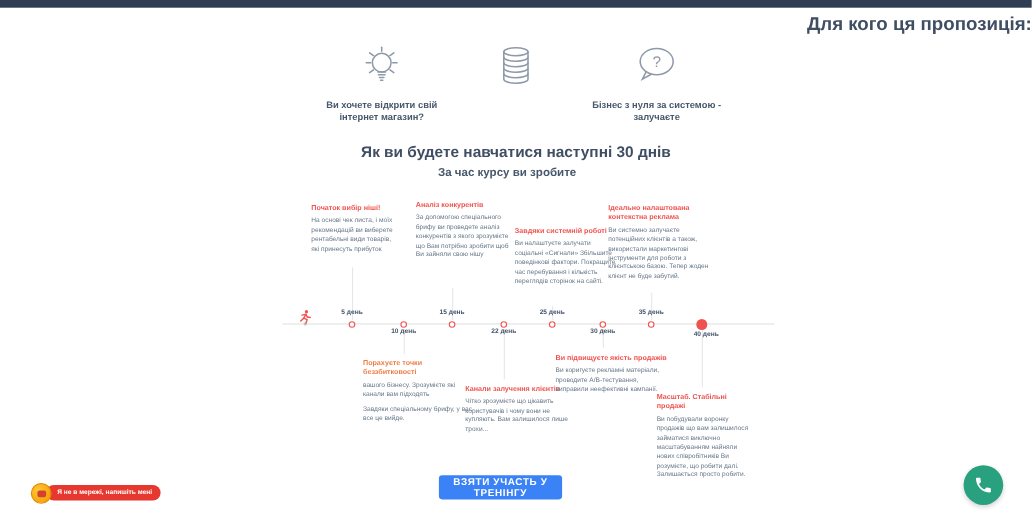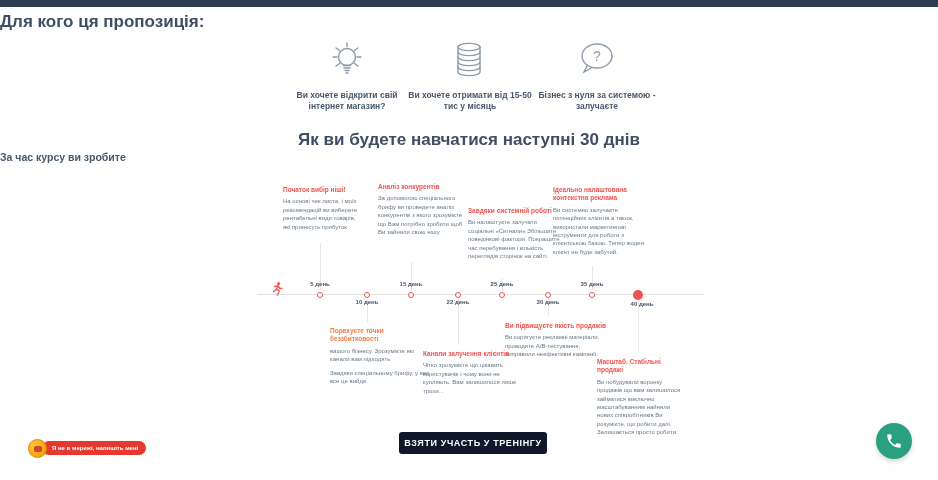--- a/index.html
+++ b/index.html
@@ -9,38 +9,38 @@
     font-family:"Liberation Sans", sans-serif;
     background:#ffffff;
     overflow:hidden;
     color:#3f4e63;
   }
   .topbar { position:absolute; top:0; left:0; width:938px; height:7px; background:#2e3d52; }
 
   
   .offer-title {
     position:absolute; top:12px; left:0; width:938px;
-    text-align:left; font-size:17px; font-weight:bold; color:#3f4e63;
+    text-align:right; font-size:17px; font-weight:bold; color:#3f4e63;
   }
   .offer-item { position:absolute; top:40px; width:130px; text-align:center; }
   .offer-item .icon-wrap { height:42px; display:flex; align-items:center; justify-content:center; }
   .offer-item .offer-text { font-size:8.5px; font-weight:600; color:#47586b; line-height:1.35; margin-top:8px;text-align:center; }
   .offer-item.i1 { left:282px; }
   .offer-item.i2 { left:405px; }
   .offer-item.i3 { left:532px; }
   .licon { stroke:#8f9aa8; fill:none; stroke-width:1.4; stroke-linecap:round; }
 
   
   .course-title {
     position:absolute; top:130px; left:0; width:938px;
-    text-align:center; font-size:17px; font-weight:bold; color:#3f4e63;
+    text-align:center; font-size:14px; font-weight:bold; color:#3f4e63;
   }
   .course-subtitle {
     position:absolute; top:151px; left:0; width:922px;
-    text-align:left; font-size:10.5px; font-weight:600; color:#47586b;
+    text-align:center; font-size:10.5px; font-weight:600; color:#47586b;
   }
 
   
   .tl-line { position:absolute; left:257px; top:294px; width:447px; height:1px; background:#e2e2e2; }
   .start-dot { position:absolute; left:276px; top:293px; width:3px; height:3px; border-radius:50%; background:#b9c0c8; }
   .runner { position:absolute; left:270px; top:281px; }
   .vline { position:absolute; width:1px; background:#e6e6e6; }
   .v1 { left:320px; top:243px; height:48px; }
   .v2 { left:411px; top:262px; height:29px; }
   .v3 { left:502px; top:278px; height:13px; }
@@ -77,22 +77,22 @@
   .bb { left:378px; top:183px; width:90px; }
   .bc { left:468px; top:207px; width:92px; }
   .bd { left:553px; top:186px; width:100px; }
   .be { left:330px; top:327px; width:102px; }
   .bf { left:423px; top:350px; width:96px; }
   .bg2 { left:505px; top:322px; width:102px; }
   .bh { left:597px; top:358px; width:86px; }
 
   
   .cta-button {
-    position:absolute; left:399px; top:432px; width:148px; height:22px;
-    background:#0f172a; border:none; border-radius:3px; cursor:pointer;
+    position:absolute; left:399px; top:432px; width:112px; height:22px;
+    background:#3b82f6; border:none; border-radius:3px; cursor:pointer;
     color:#ffffff; font-family:"Liberation Sans", sans-serif;
     font-size:9px; font-weight:bold; letter-spacing:0.6px;
   }
 
   
   .chat-badge {
     position:absolute; left:28px; top:438px; height:20px;
     display:flex; align-items:center; cursor:pointer;
   }
   .chat-avatar {
@@ -153,21 +153,20 @@
       <g class="licon">
         <ellipse cx="21" cy="7" rx="11" ry="3.6"></ellipse>
         <path d="M10 7 L10 12 A11 3.6 0 0 0 32 12 L32 7"></path>
         <path d="M10 12 L10 17 A11 3.6 0 0 0 32 17 L32 12"></path>
         <path d="M10 17 L10 22 A11 3.6 0 0 0 32 22 L32 17"></path>
         <path d="M10 22 L10 27 A11 3.6 0 0 0 32 27 L32 22"></path>
         <path d="M10 27 L10 32 A11 3.6 0 0 0 32 32 L32 27"></path>
       </g>
     </svg>
   </div>
-  <div class="offer-text">Ви хочете отримати від 15-50 тис у місяць</div>
 </div>
 
 <div class="offer-item i3">
   <div class="icon-wrap">
     <svg width="46" height="42" viewBox="0 0 46 42">
       <g class="licon">
         <ellipse cx="23" cy="16" rx="15" ry="12"></ellipse>
         <path d="M13 26 L10 32 L18 27.5"></path>
       </g>
       <text x="23" y="21" text-anchor="middle" font-size="14" fill="#8f9aa8" font-family="Liberation Sans, sans-serif">?</text>

